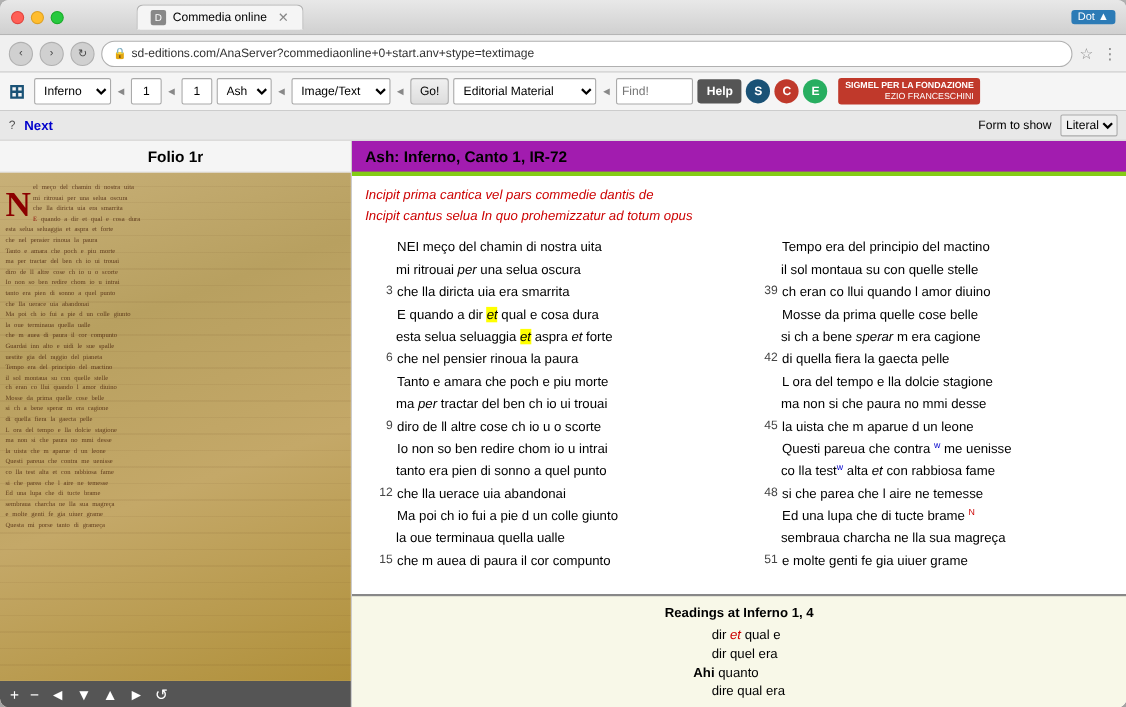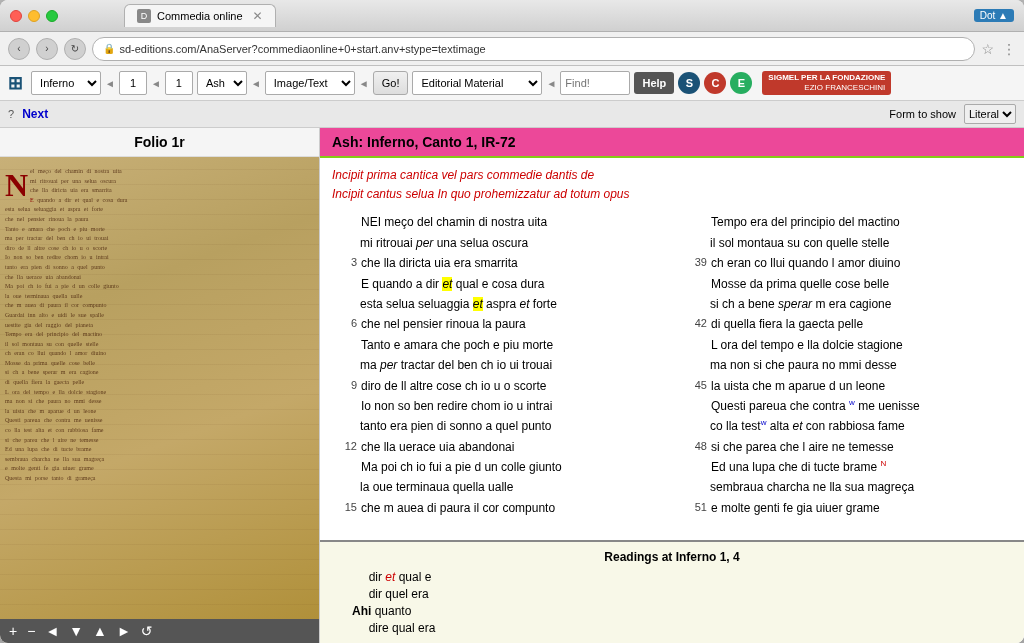--- a/index.html
+++ b/index.html
@@ -245,22 +245,22 @@
 
     
     .right-panel {
       flex: 1;
       display: flex;
       flex-direction: column;
       overflow: hidden;
     }
 
     .text-header {
-      background: #ec4899;
-      border-bottom: 2px solid #84cc16;
+      background: #a21caf;
+      border-bottom: 4px solid #84cc16;
       padding: 6px 12px;
       display: flex;
       justify-content: space-between;
       align-items: center;
     }
 
     .ash-title {
       font-size: 14px;
       font-weight: bold;
     }
@@ -605,21 +605,21 @@
               <span class="verse-text">e molte genti fe gia uiuer grame</span>
             </div>
 
           </div>
 
         </div>
       </div>
 
       <div class="readings-panel">
         <div class="readings-title">Readings at Inferno 1, 4</div>
-        <div style="display:flex;gap:40px;font-size:12px;padding:0 20px;">
+        <div style="display:flex;gap:40px;font-size:12px;padding:0 20px;justify-content:center;">
           <div>
             <div style="margin-bottom:3px;">&nbsp;&nbsp;&nbsp;&nbsp;&nbsp;dir <em class="italic-red">et</em> qual e</div>
             <div style="margin-bottom:3px;">&nbsp;&nbsp;&nbsp;&nbsp;&nbsp;dir quel era</div>
             <div style="margin-bottom:3px;"><strong>Ahi</strong> quanto</div>
             <div>&nbsp;&nbsp;&nbsp;&nbsp;&nbsp;dire qual era</div>
           </div>
         </div>
       </div>
 
     </div>

